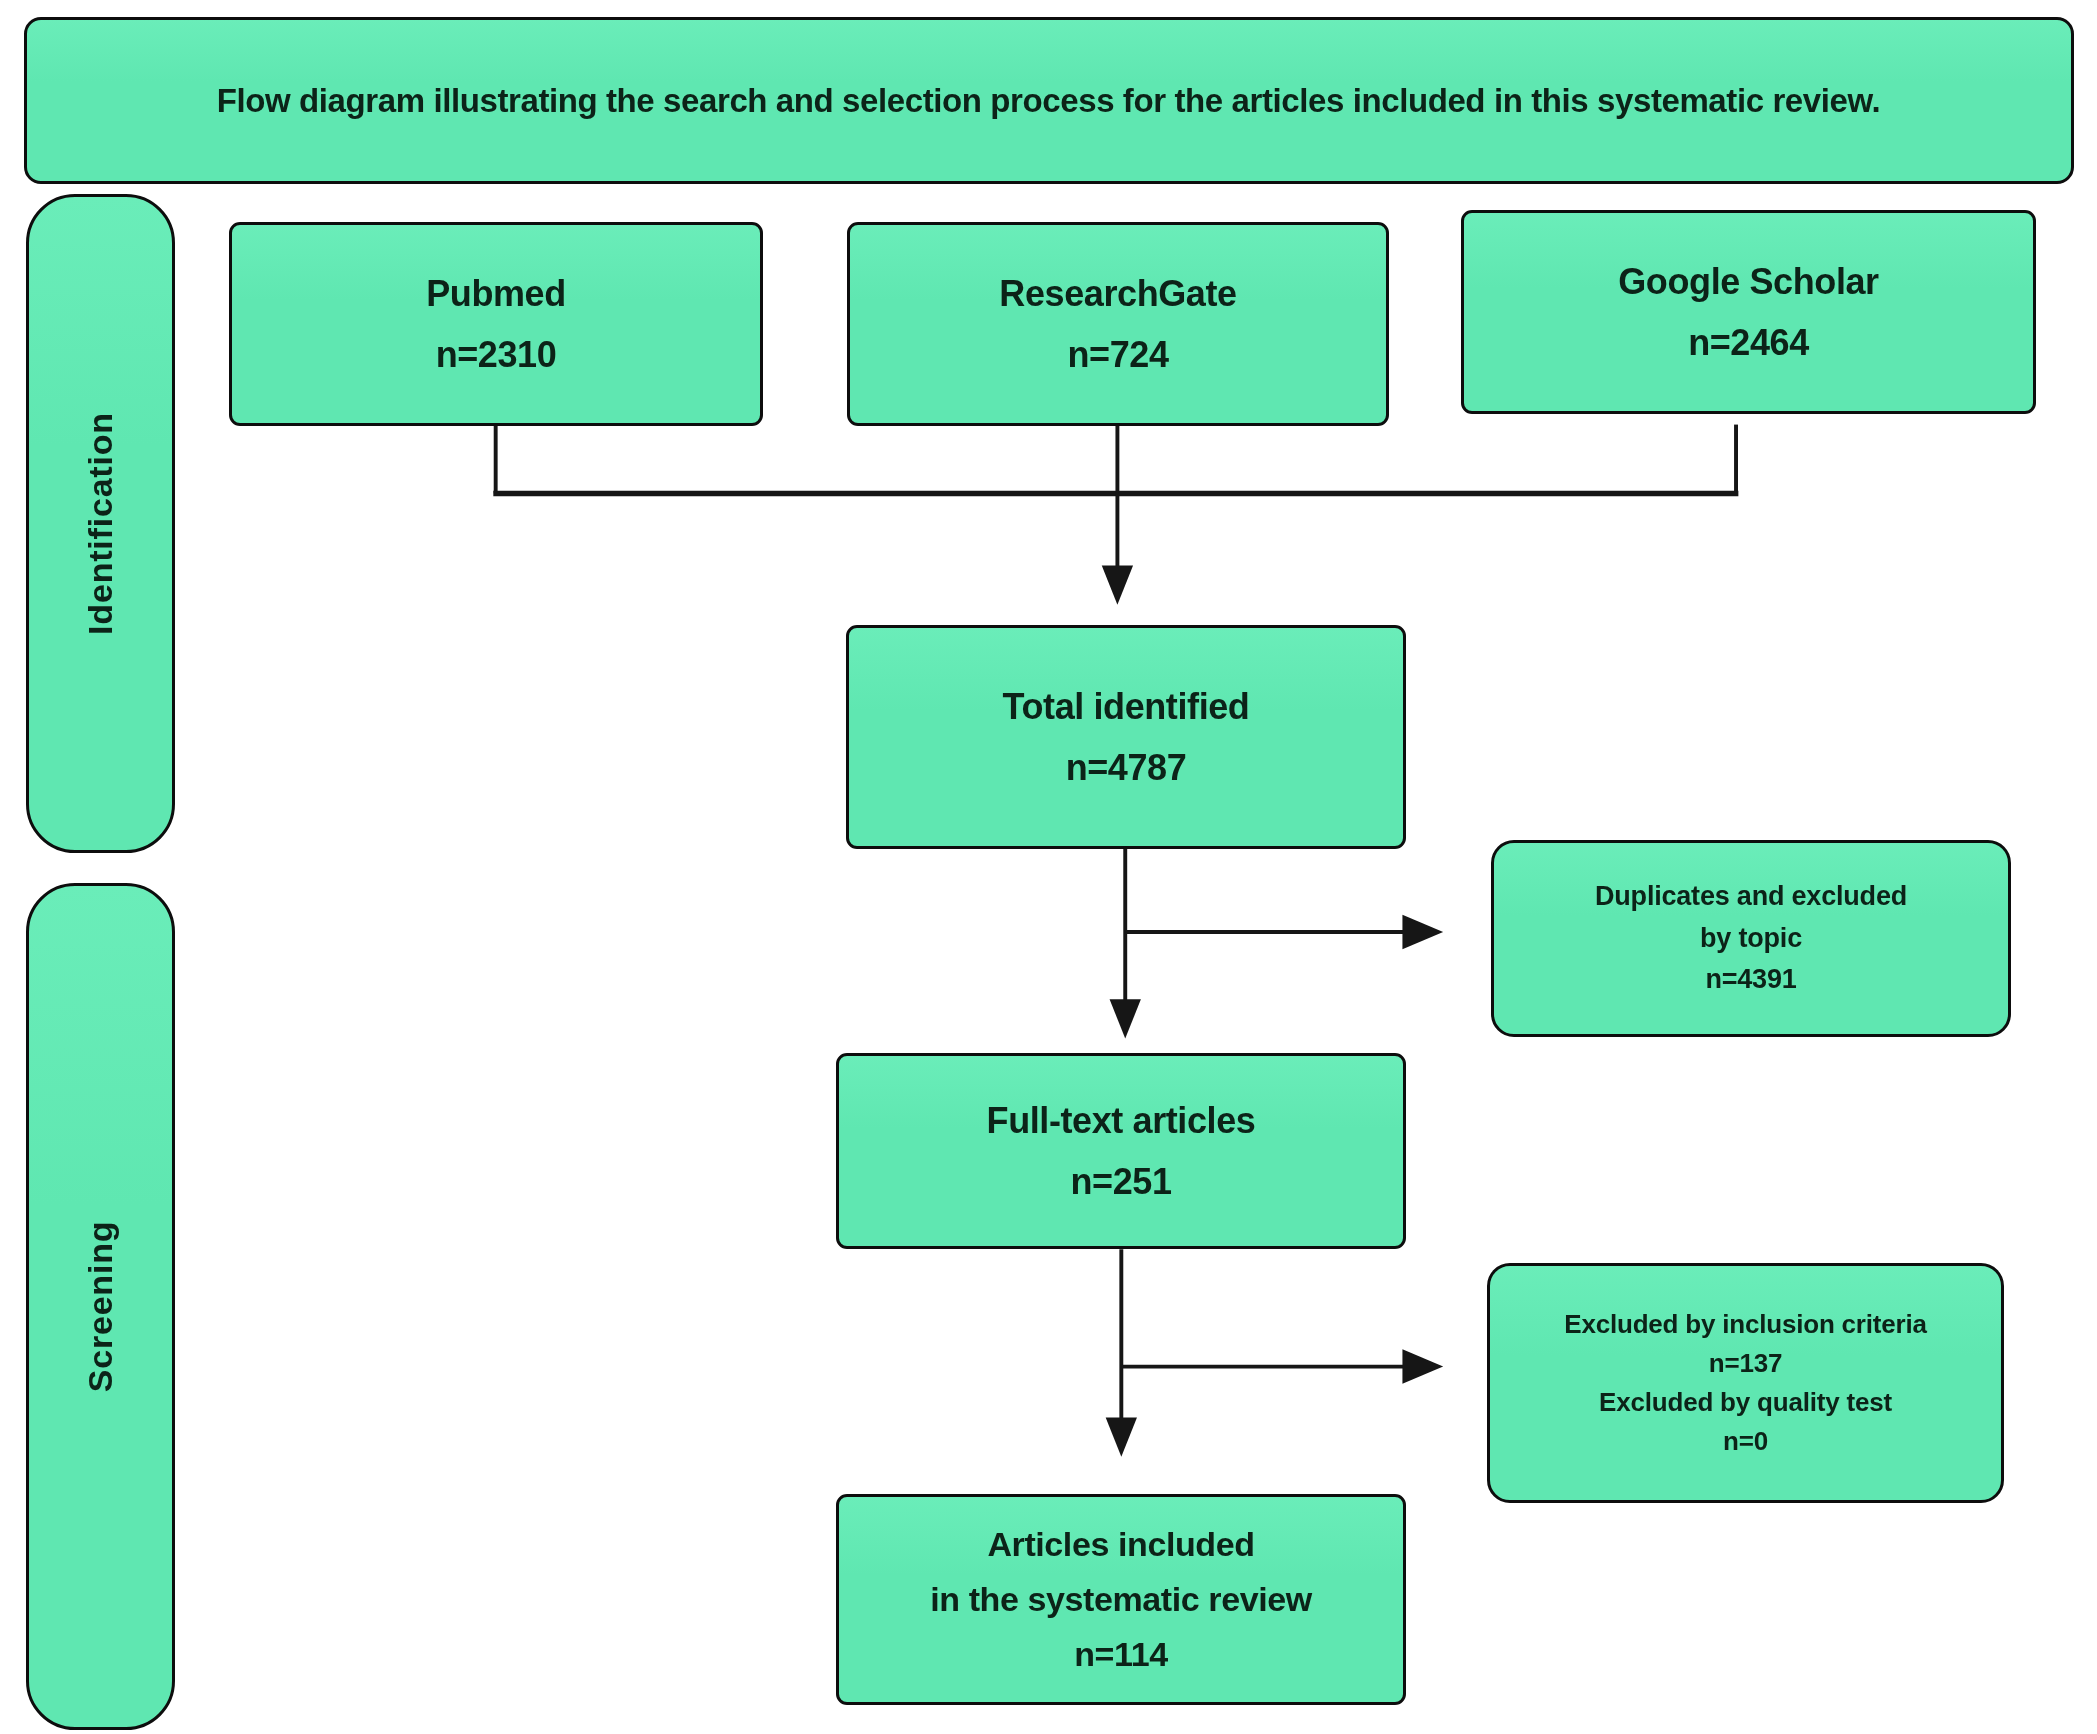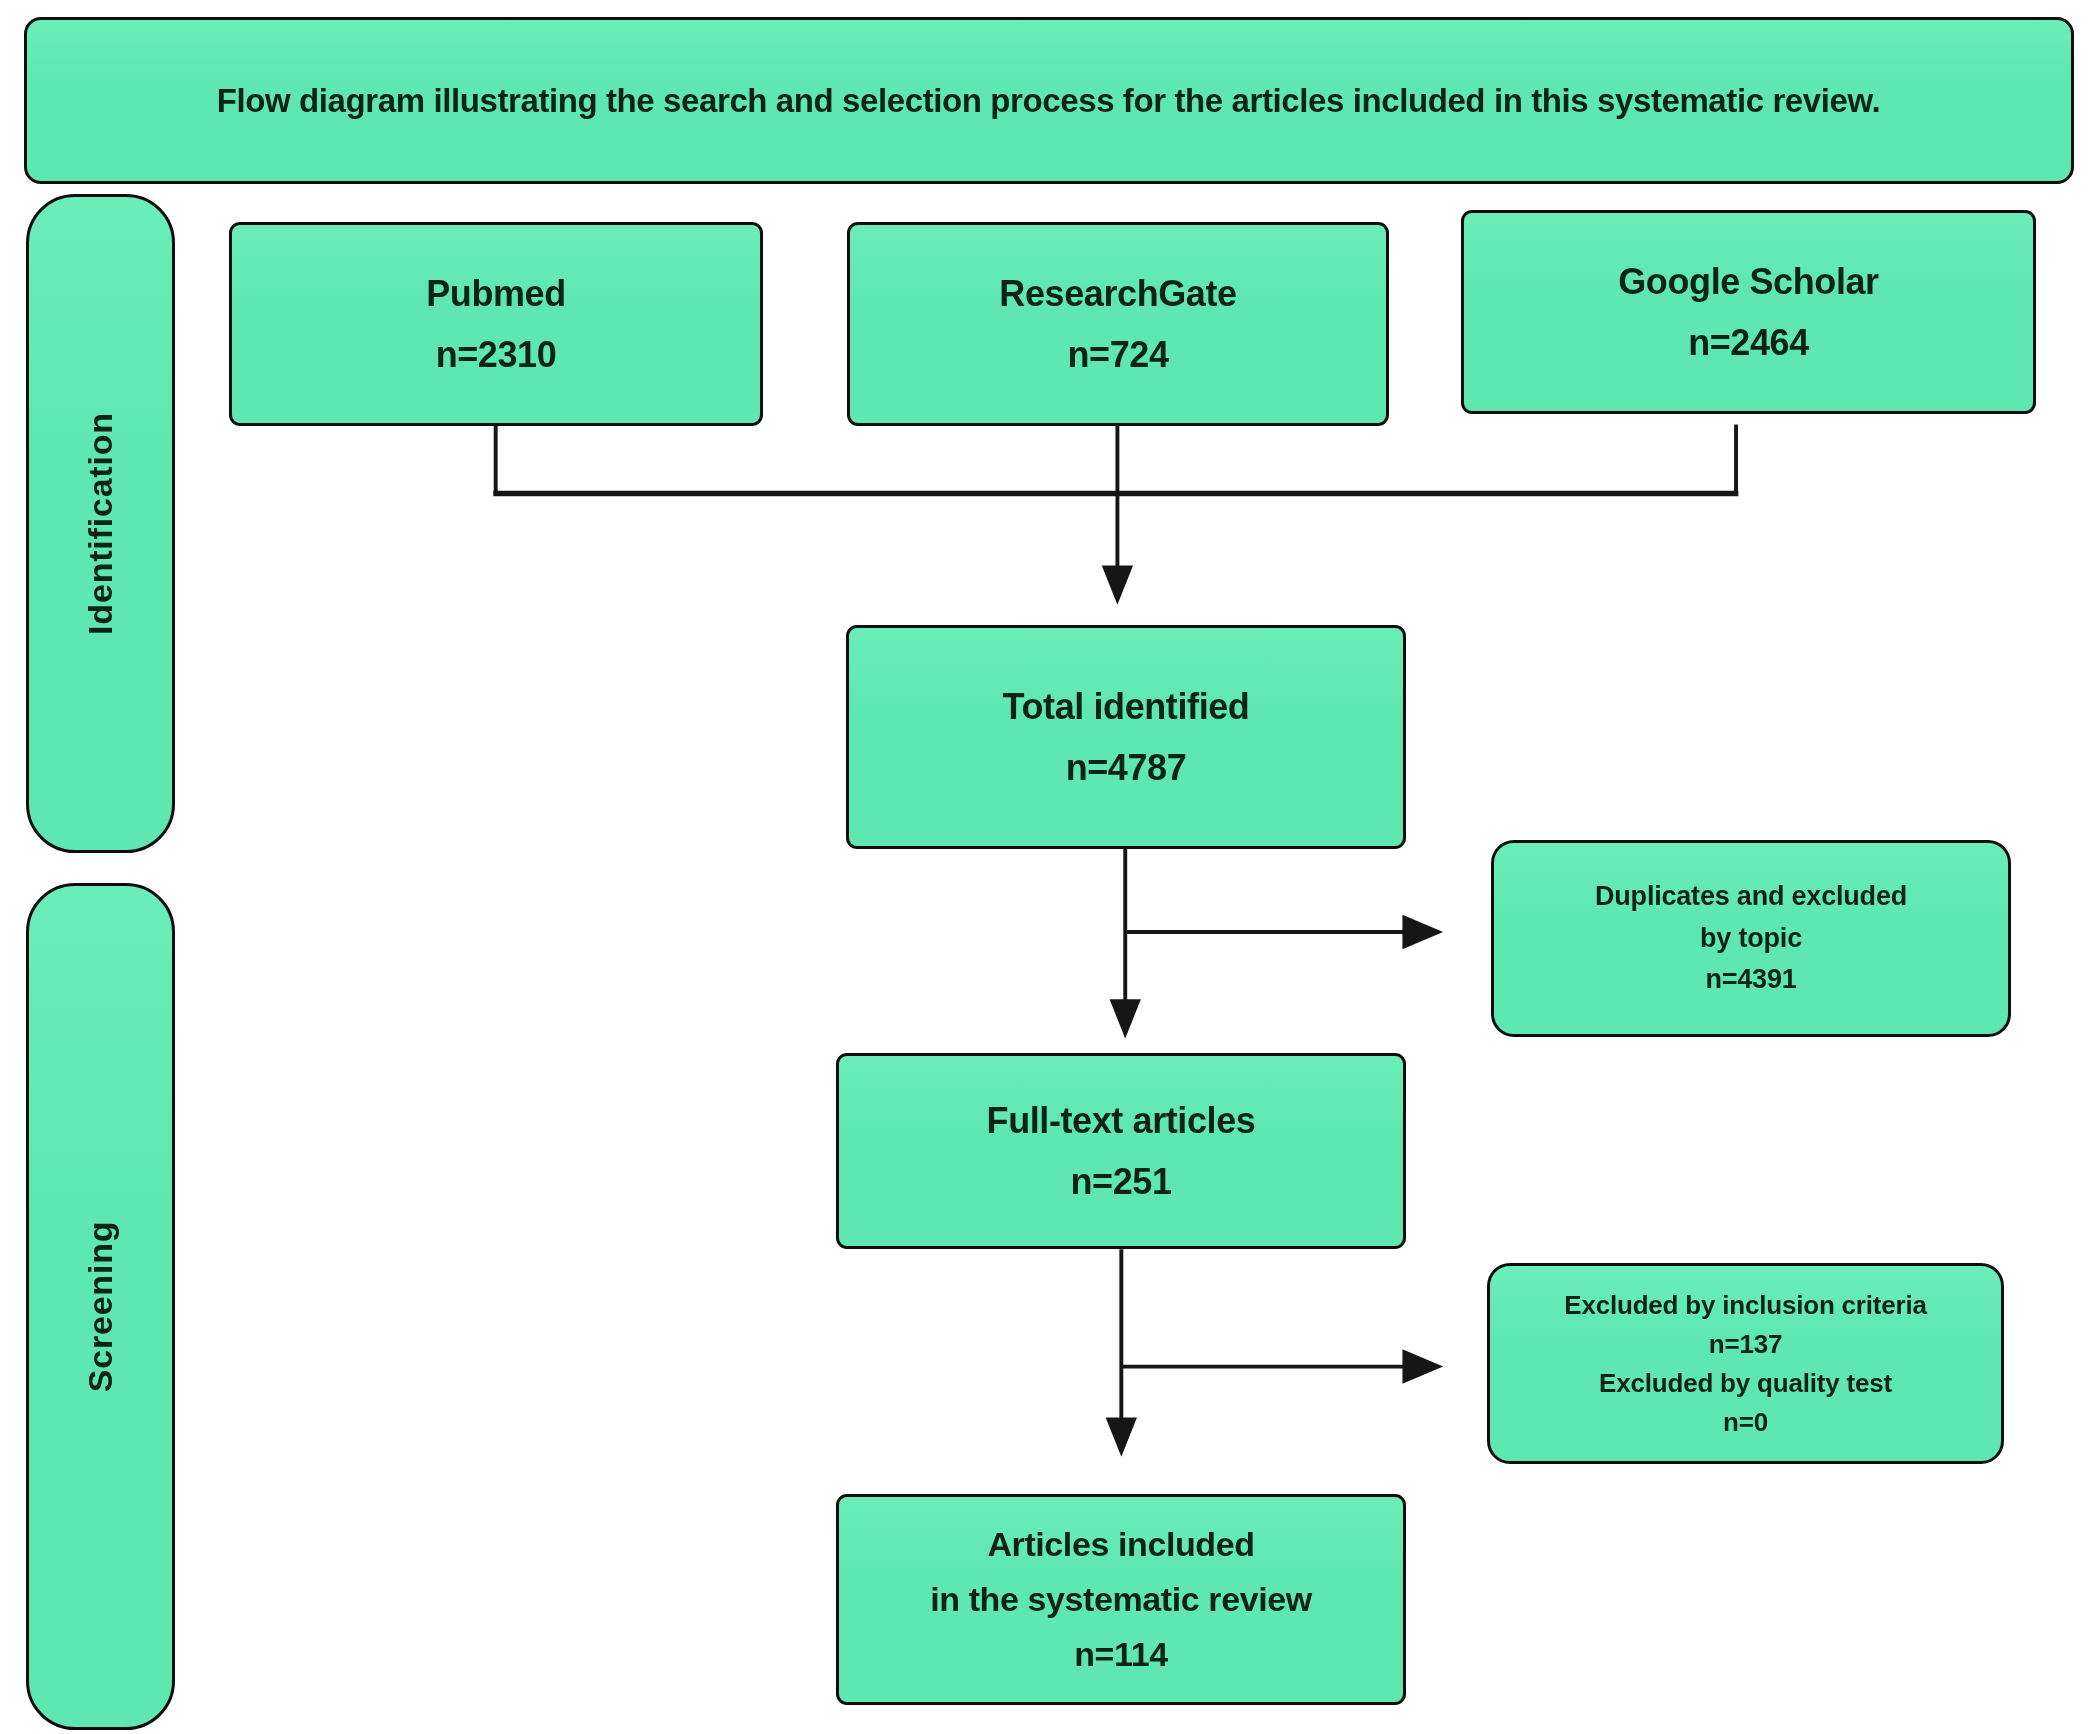--- a/index.html
+++ b/index.html
@@ -65,21 +65,21 @@
   .box-total         { left: 846px; top: 625px;  width: 560px; height: 224px; }
   .box-fulltext      { left: 836px; top: 1053px; width: 570px; height: 196px; text-align: center; }
   .box-included      { left: 836px; top: 1494px; width: 570px; height: 211px; font-size: 34px; line-height: 1.62; }
   .sidebox {
     border-radius: 23px;
     font-size: 27px;
     line-height: 1.55;
     letter-spacing: -0.2px;
   }
   .box-duplicates    { left: 1491px; top: 840px; width: 520px; height: 197px; }
-  .box-excluded      { left: 1487px; top: 1263px; width: 517px; height: 201px; font-size: 26px; line-height: 1.5; }
+  .box-excluded      { left: 1487px; top: 1263px; width: 517px; height: 240px; font-size: 26px; line-height: 1.5; }
   .connector-svg {
     position: absolute;
     left: 0; top: 0;
     width: 2097px;
     height: 1734px;
     pointer-events: none;
   }
   .cline {
     stroke: var(--connector);
     stroke-width: 5;

